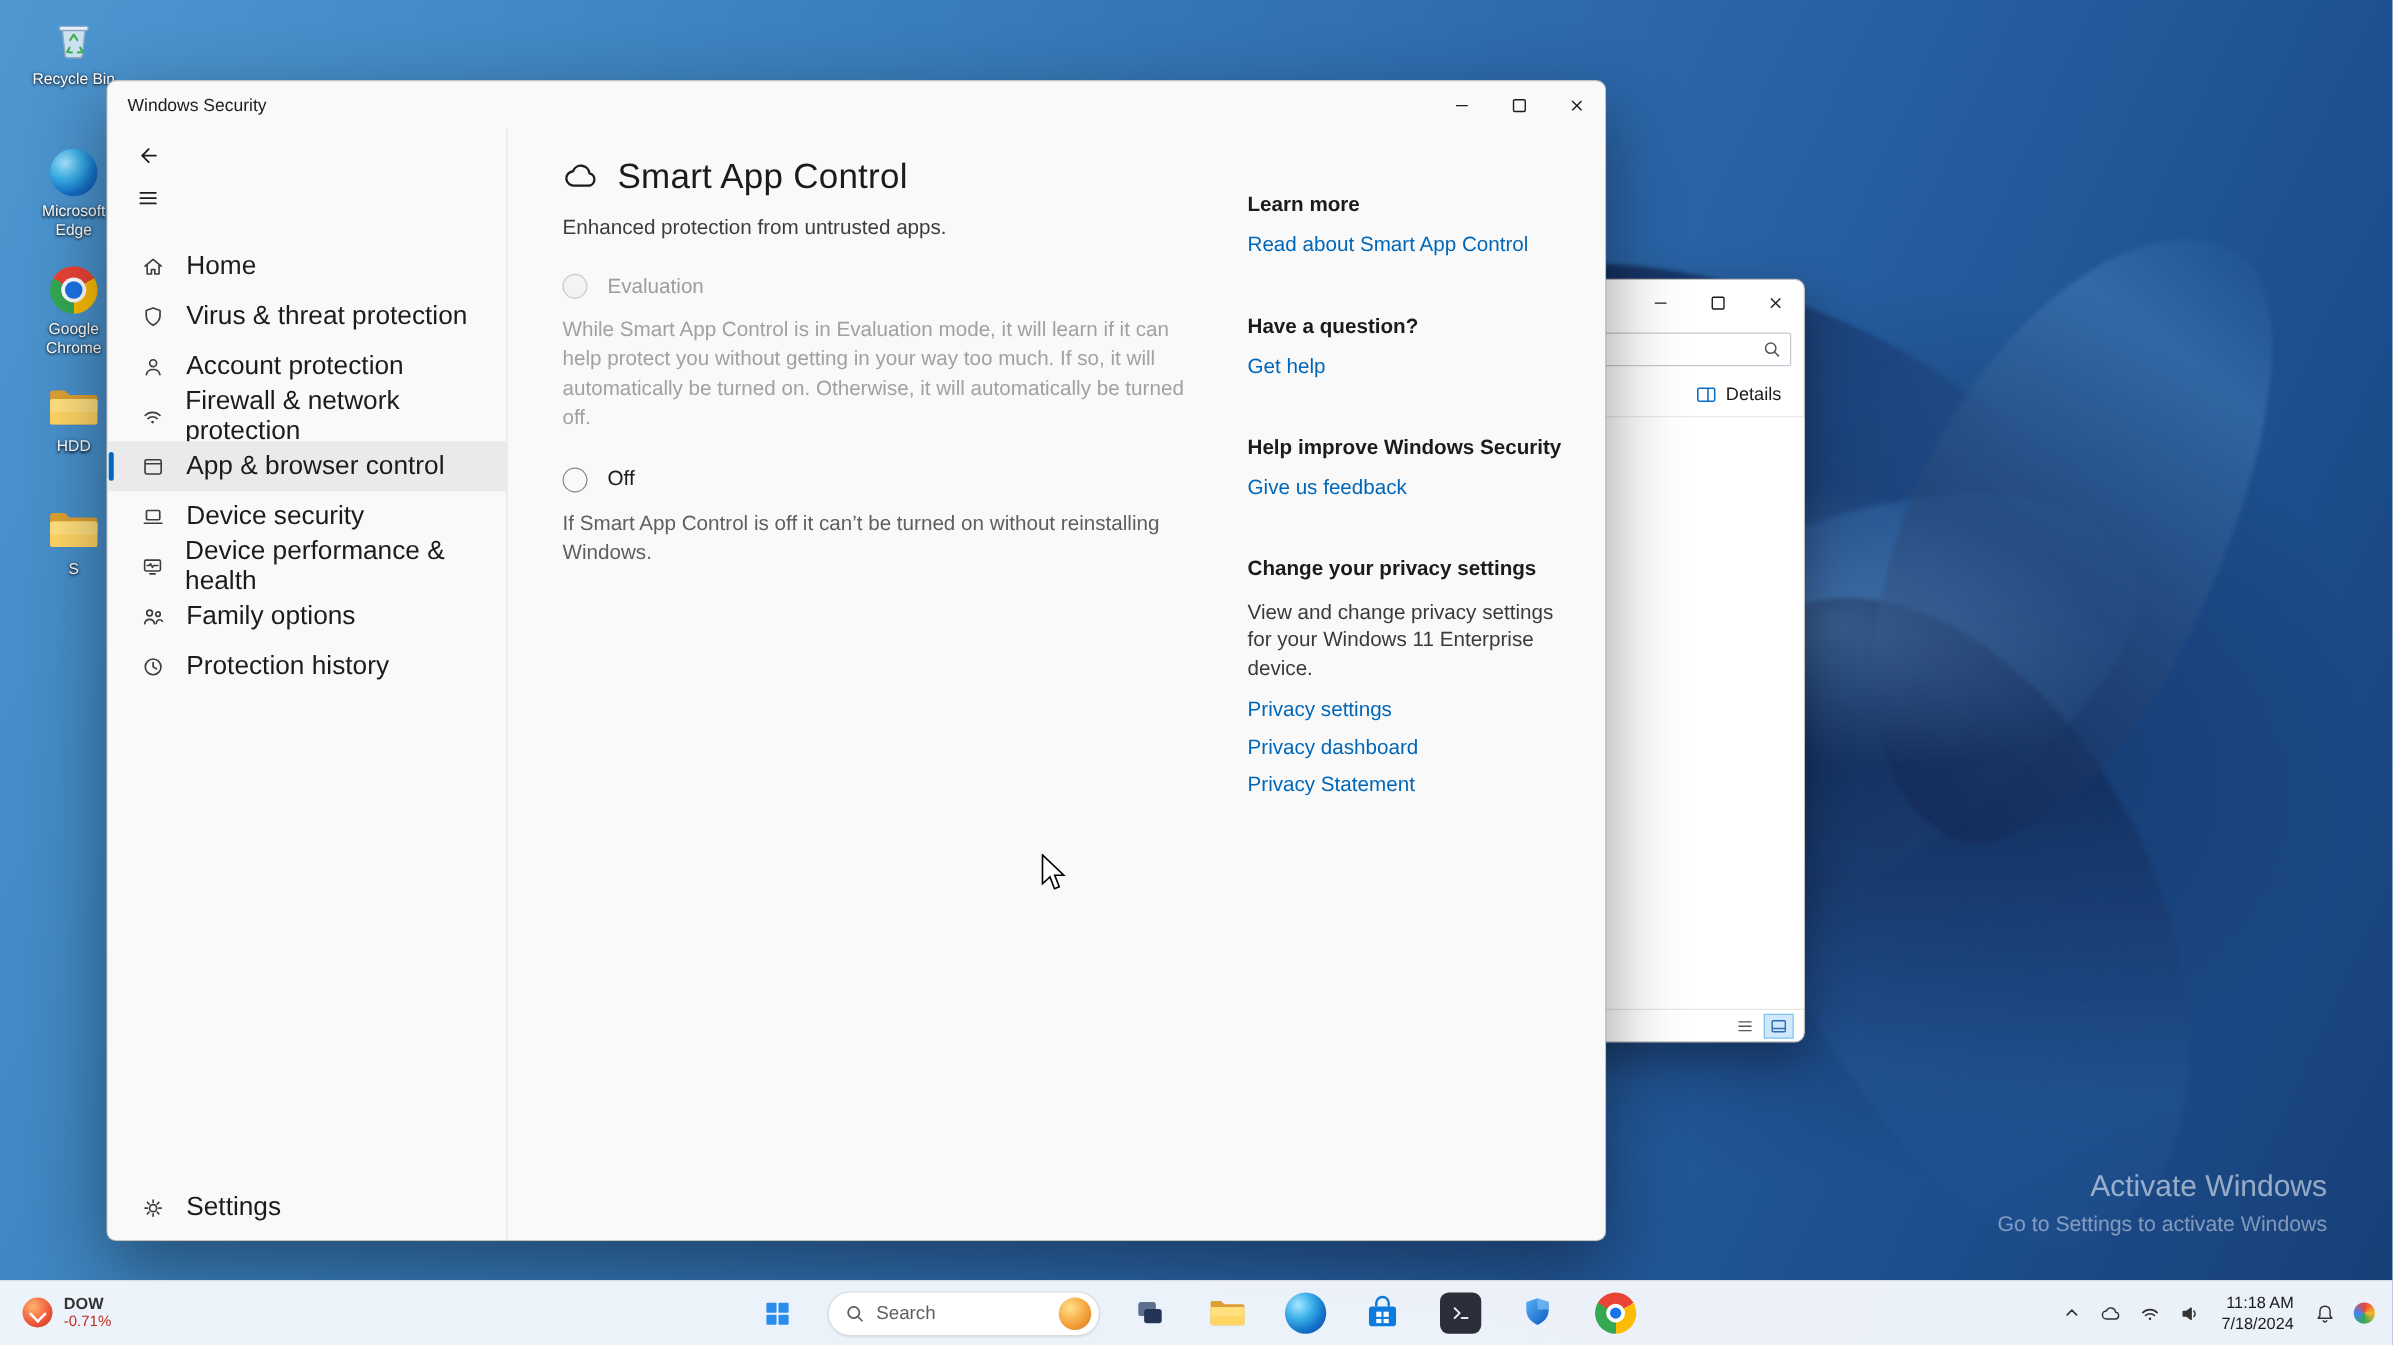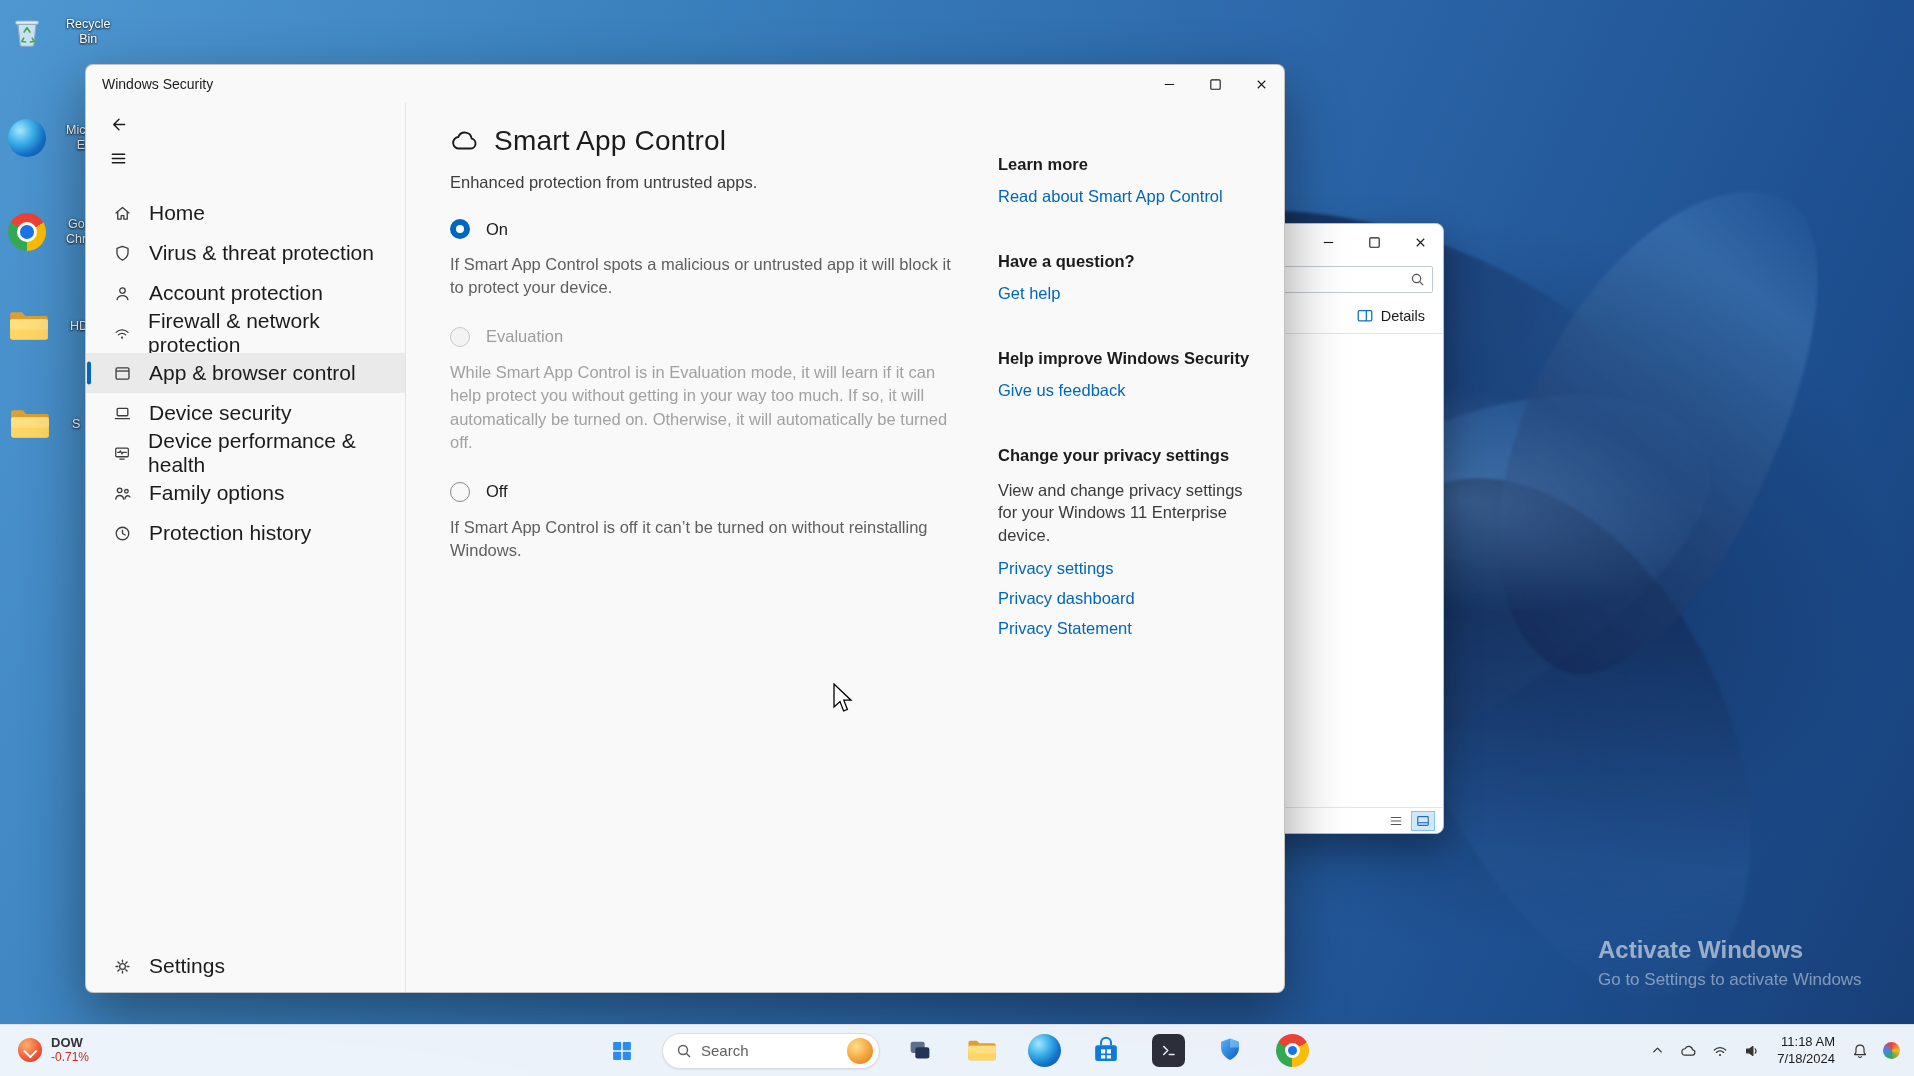--- a/index.html
+++ b/index.html
@@ -18,34 +18,34 @@
   .petal.p2 { width:600px; height:280px; left:260px; top:380px; transform:rotate(-28deg);
     background: linear-gradient(80deg, rgba(12,30,70,.8), rgba(58,116,180,.35) 75%, rgba(58,116,180,0)); }
   .petal.p3 { width:560px; height:300px; left:420px; top:520px; transform:rotate(66deg);
     background: linear-gradient(120deg, rgba(9,24,60,.8), rgba(40,90,155,.35) 70%, rgba(40,90,155,0)); }
   .petal.p4 { width:520px; height:250px; left:520px; top:240px; transform:rotate(-62deg);
     background: linear-gradient(100deg, rgba(16,38,84,.75), rgba(92,150,205,.3) 80%, rgba(92,150,205,0)); }
   .petal.p5 { width:460px; height:220px; left:360px; top:330px; transform:rotate(8deg);
     background: radial-gradient(closest-side, rgba(120,176,230,.35), rgba(120,176,230,0)); }
 
   
-  .dicon { position:absolute; left:8px; width:78px; display:flex; flex-direction:row; align-items:center; gap:20px; z-index:2; }
+  .dicon { position:absolute; left:20px; width:78px; display:flex; flex-direction:column; align-items:center; gap:4px; z-index:2; }
   .dicon-img { width:44px; height:40px; display:flex; align-items:center; justify-content:center; }
   .dicon-label { font-size:12.5px; color:#fff; text-align:center; line-height:1.2;
     text-shadow:0 1px 2px rgba(0,0,0,.8), 0 0 3px rgba(0,0,0,.5); }
   .circle-edge { width:38px; height:38px; border-radius:50%;
     background: radial-gradient(circle at 32% 30%, #a8e7ff 0%, #3cb1e9 35%, #1273c9 65%, #1c409e 100%); }
   .circle-chrome { width:38px; height:38px; border-radius:50%; position:relative;
     background: conic-gradient(from 60deg, #fbbc05 0 120deg, #34a853 120deg 240deg, #ea4335 240deg 360deg); }
   .circle-chrome::before { content:""; position:absolute; inset:9px; border-radius:50%; background:#fff; }
   .circle-chrome::after { content:""; position:absolute; inset:12px; border-radius:50%; background:#1a73e8; }
 
   
   .watermark { position:absolute; left:1598px; top:936px; z-index:2; color:rgba(255,255,255,.55); }
-  .watermark .wm1 { font-size:24px; font-weight:700; }
+  .watermark .wm1 { font-size:24px; font-weight:400;text-align:right; }
   .watermark .wm2 { font-size:17px; margin-top:6px; color:rgba(255,255,255,.45); }
 
   
   .capbtn { width:46px; height:36px; display:flex; align-items:center; justify-content:center; color:#1b1b1b; }
 
   
   .explorer { position:absolute; left:1104px; top:223px; width:340px; height:611px; z-index:3;
     background:#fff; border:1px solid #bfbfbf; border-radius:8px;
     box-shadow:0 14px 36px rgba(0,0,0,.35); display:flex; flex-direction:column; }
   .ex-titlebar { height:36px; display:flex; justify-content:flex-end; align-items:stretch; }
@@ -367,27 +367,20 @@
     <div class="sw-content">
       <div class="main-col">
         <div class="page-title-row">
           <svg class="ic" width="30" height="30" viewBox="0 0 24 24" fill="none" stroke="currentColor" stroke-width="1.5" stroke-linecap="round" stroke-linejoin="round">
               <path d="M7.5 18h8.9a4 4 0 0 0 .9-7.9 5.5 5.5 0 0 0-10.6-1.3A4.2 4.2 0 0 0 7.5 18Z"></path>
             </svg>
           <span class="page-title">Smart App Control</span>
         </div>
         <div class="page-sub">Enhanced protection from untrusted apps.</div>
 
-        <div class="opt">
-          <div class="opt-row">
-            <span class="radio radio-on"></span>
-            <span class="opt-label">On</span>
-          </div>
-          <div class="opt-desc">If Smart App Control spots a malicious or untrusted app it will block it to protect your device.</div>
-        </div>
 
         <div class="opt disabled">
           <div class="opt-row">
             <span class="radio radio-disabled"></span>
             <span class="opt-label">Evaluation</span>
           </div>
           <div class="opt-desc">While Smart App Control is in Evaluation mode, it will learn if it can help protect you without getting in your way too much. If so, it will automatically be turned on. Otherwise, it will automatically be turned off.</div>
         </div>
 
         <div class="opt">

